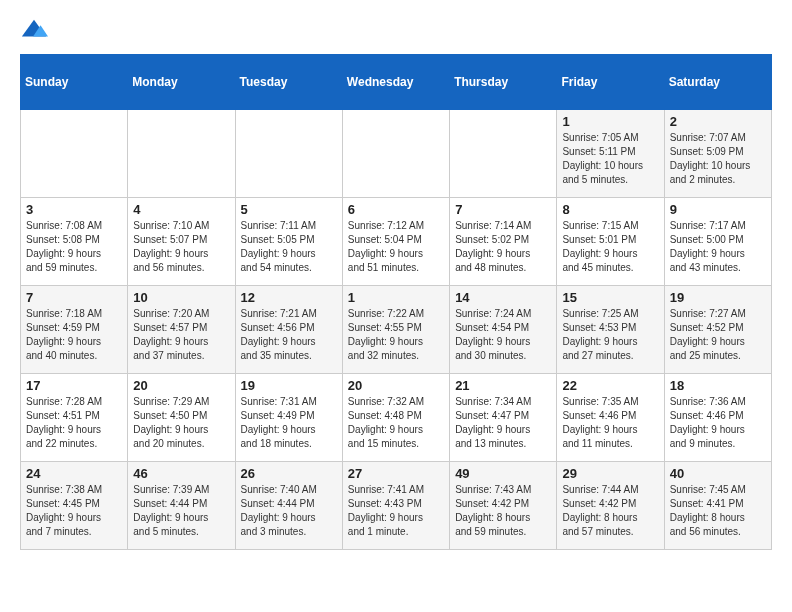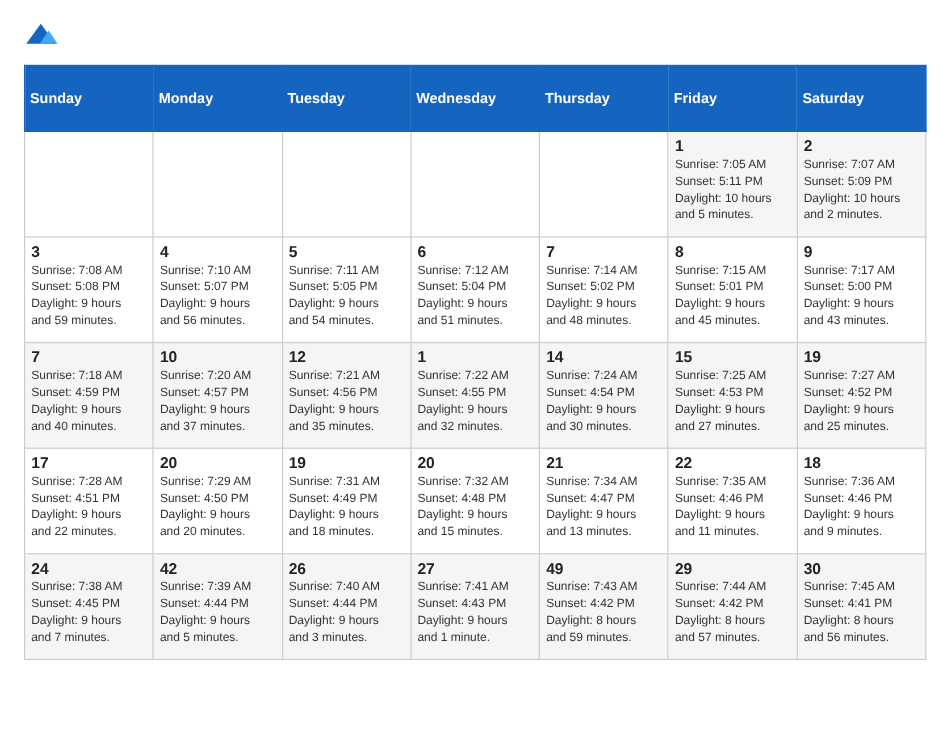--- a/index.html
+++ b/index.html
@@ -228,39 +228,39 @@
             <div class="day-num">18</div>
             <div class="day-info">Sunrise: 7:36 AM<br>Sunset: 4:46 PM<br>Daylight: 9 hours<br>and 9 minutes.</div>
           </td>
         </tr>
         <tr>
           <td>
             <div class="day-num">24</div>
             <div class="day-info">Sunrise: 7:38 AM<br>Sunset: 4:45 PM<br>Daylight: 9 hours<br>and 7 minutes.</div>
           </td>
           <td>
-            <div class="day-num">42</div>
+            <div class="day-num">46</div>
             <div class="day-info">Sunrise: 7:39 AM<br>Sunset: 4:44 PM<br>Daylight: 9 hours<br>and 5 minutes.</div>
           </td>
           <td>
             <div class="day-num">26</div>
             <div class="day-info">Sunrise: 7:40 AM<br>Sunset: 4:44 PM<br>Daylight: 9 hours<br>and 3 minutes.</div>
           </td>
           <td>
             <div class="day-num">27</div>
             <div class="day-info">Sunrise: 7:41 AM<br>Sunset: 4:43 PM<br>Daylight: 9 hours<br>and 1 minute.</div>
           </td>
           <td>
             <div class="day-num">49</div>
             <div class="day-info">Sunrise: 7:43 AM<br>Sunset: 4:42 PM<br>Daylight: 8 hours<br>and 59 minutes.</div>
           </td>
           <td>
             <div class="day-num">29</div>
             <div class="day-info">Sunrise: 7:44 AM<br>Sunset: 4:42 PM<br>Daylight: 8 hours<br>and 57 minutes.</div>
           </td>
           <td>
-            <div class="day-num">30</div>
+            <div class="day-num">40</div>
             <div class="day-info">Sunrise: 7:45 AM<br>Sunset: 4:41 PM<br>Daylight: 8 hours<br>and 56 minutes.</div>
           </td>
         </tr>
       </tbody>
   </table>
 </div>
 
 </body></html>

